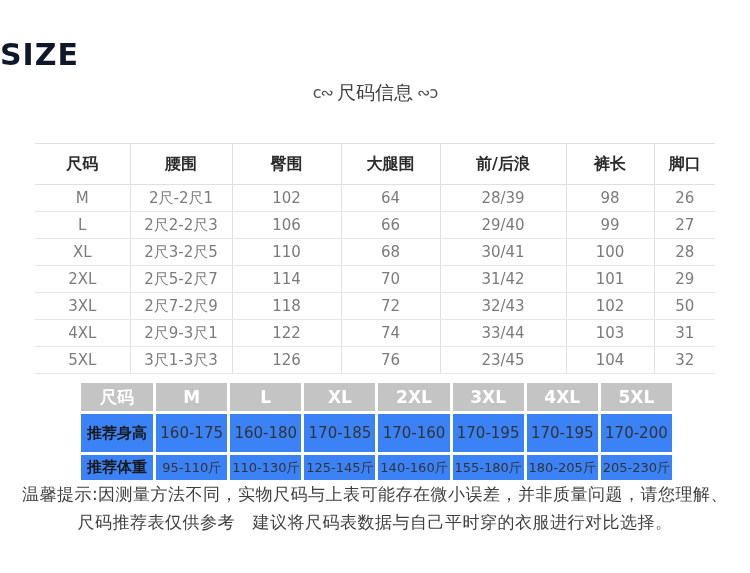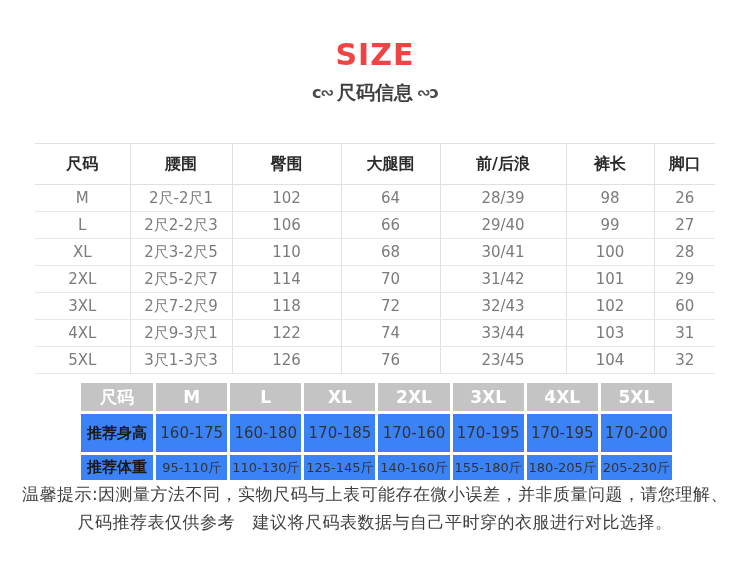--- a/index.html
+++ b/index.html
@@ -1,23 +1,23 @@
 <!DOCTYPE html>
 <html><head>
 <meta charset="utf-8">
 <style>
   html,body{margin:0;padding:0;background:#ffffff;}
   body{font-family:"DejaVu Sans","Liberation Sans",sans-serif;}
   .page{position:relative;width:750px;height:573px;background:#ffffff;overflow:hidden;}
 
   
-  .size-title{position:absolute;top:37px;left:0;width:100%;text-align:center;
-    font-size:30px;font-weight:bold;color:#ef4444;letter-spacing:1px;}
+  .size-title{position:absolute;top:37px;left:0;width:100%;text-align:left;
+    font-size:30px;font-weight:bold;color:#0f172a;letter-spacing:1px;}
   .subtitle{position:absolute;top:80px;left:0;width:100%;text-align:center;
-    font-size:19px;color:#3f3f3f;font-weight:700;}
+    font-size:19px;color:#3f3f3f;font-weight:400;}
   .ornament{font-size:16px;color:#4a4a4a;position:relative;top:-1px;letter-spacing:-1px;}
   .ornament.left{margin-right:4px;}
   .ornament.right{margin-left:4px;}
 
   
   table.spec{position:absolute;left:35px;top:143px;width:680px;
     border-collapse:collapse;table-layout:fixed;}
   table.spec th{border-top:1px solid #e0e0e0;border-bottom:1px solid #e0e0e0;
     height:40px;font-size:16px;color:#2b2b2b;font-weight:bold;text-align:center;padding:0;}
   table.spec td{border-bottom:1px solid #e7e7e7;height:26px;font-size:15px;
@@ -109,21 +109,21 @@
         <td>101</td>
         <td>29</td>
       </tr>
       <tr>
         <td>3XL</td>
         <td>2尺7-2尺9</td>
         <td>118</td>
         <td>72</td>
         <td>32/43</td>
         <td>102</td>
-        <td>60</td>
+        <td>50</td>
       </tr>
       <tr>
         <td>4XL</td>
         <td>2尺9-3尺1</td>
         <td>122</td>
         <td>74</td>
         <td>33/44</td>
         <td>103</td>
         <td>31</td>
       </tr>

